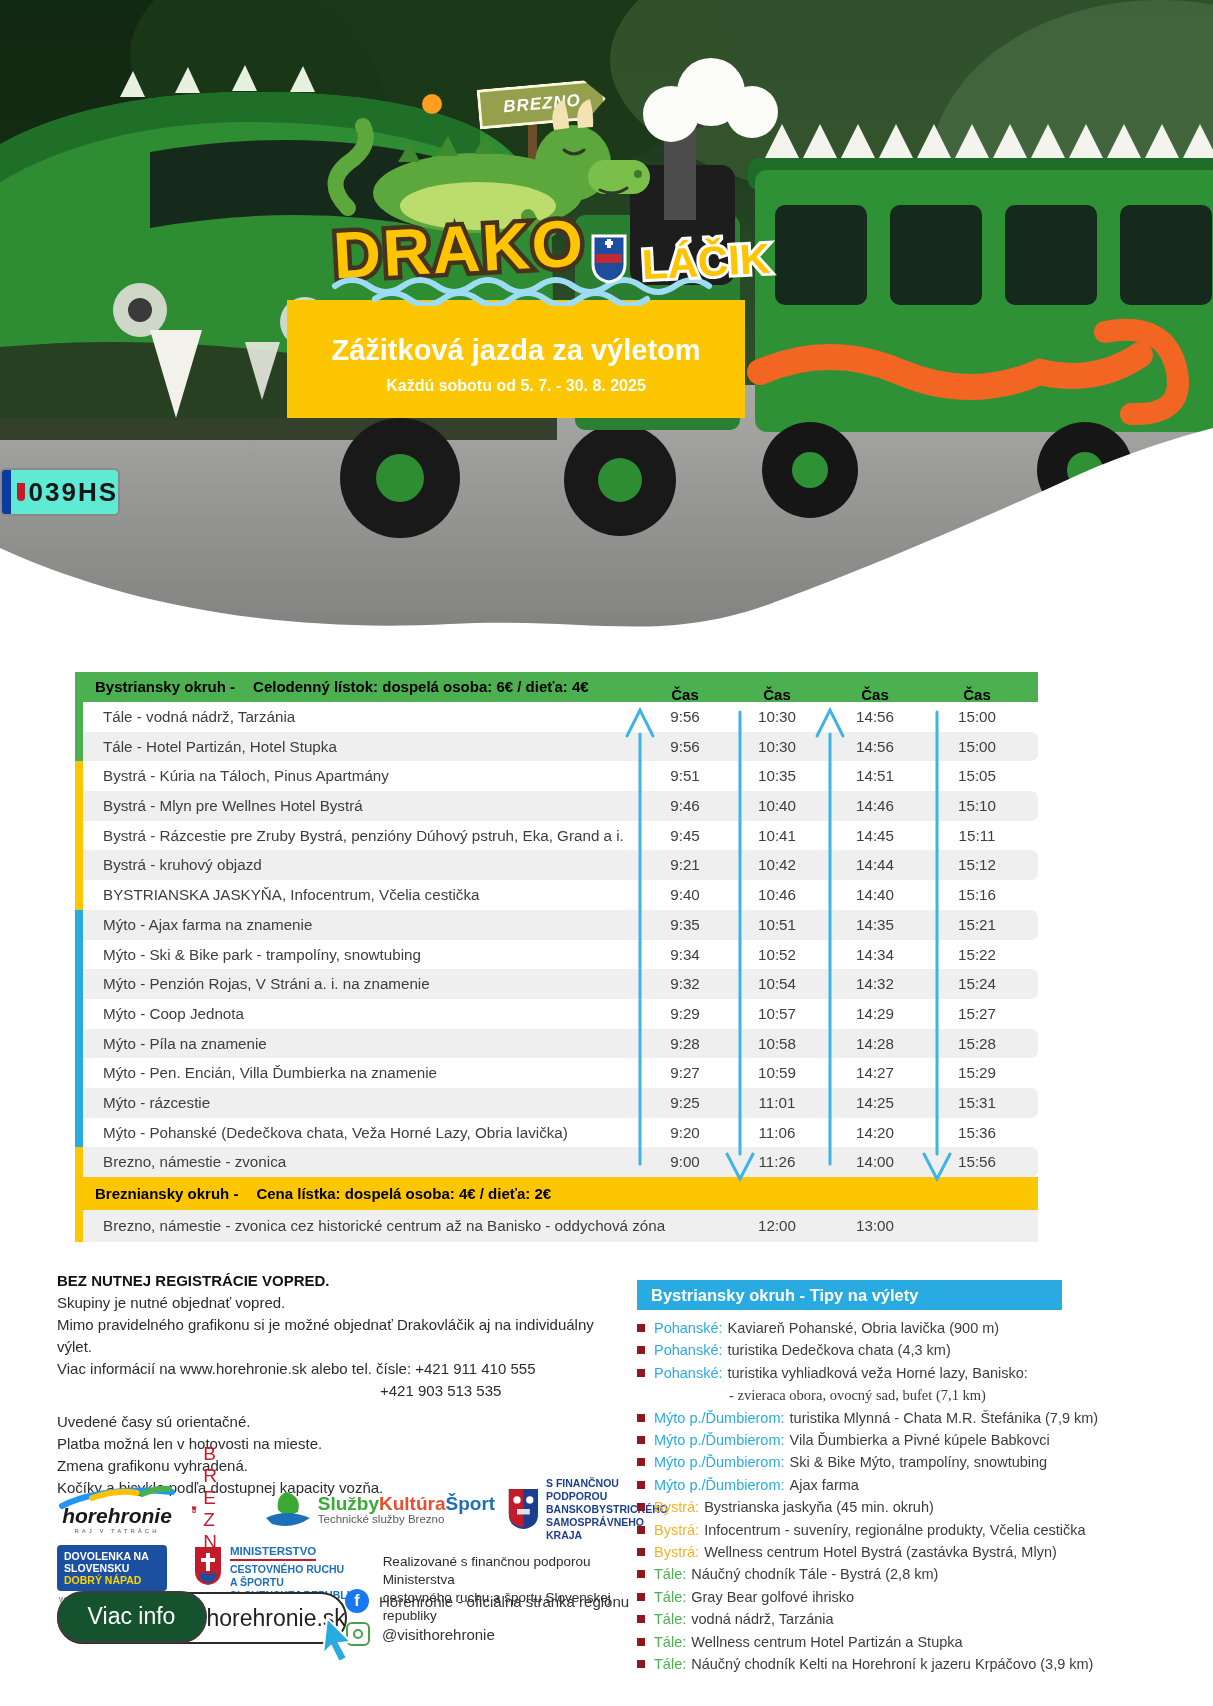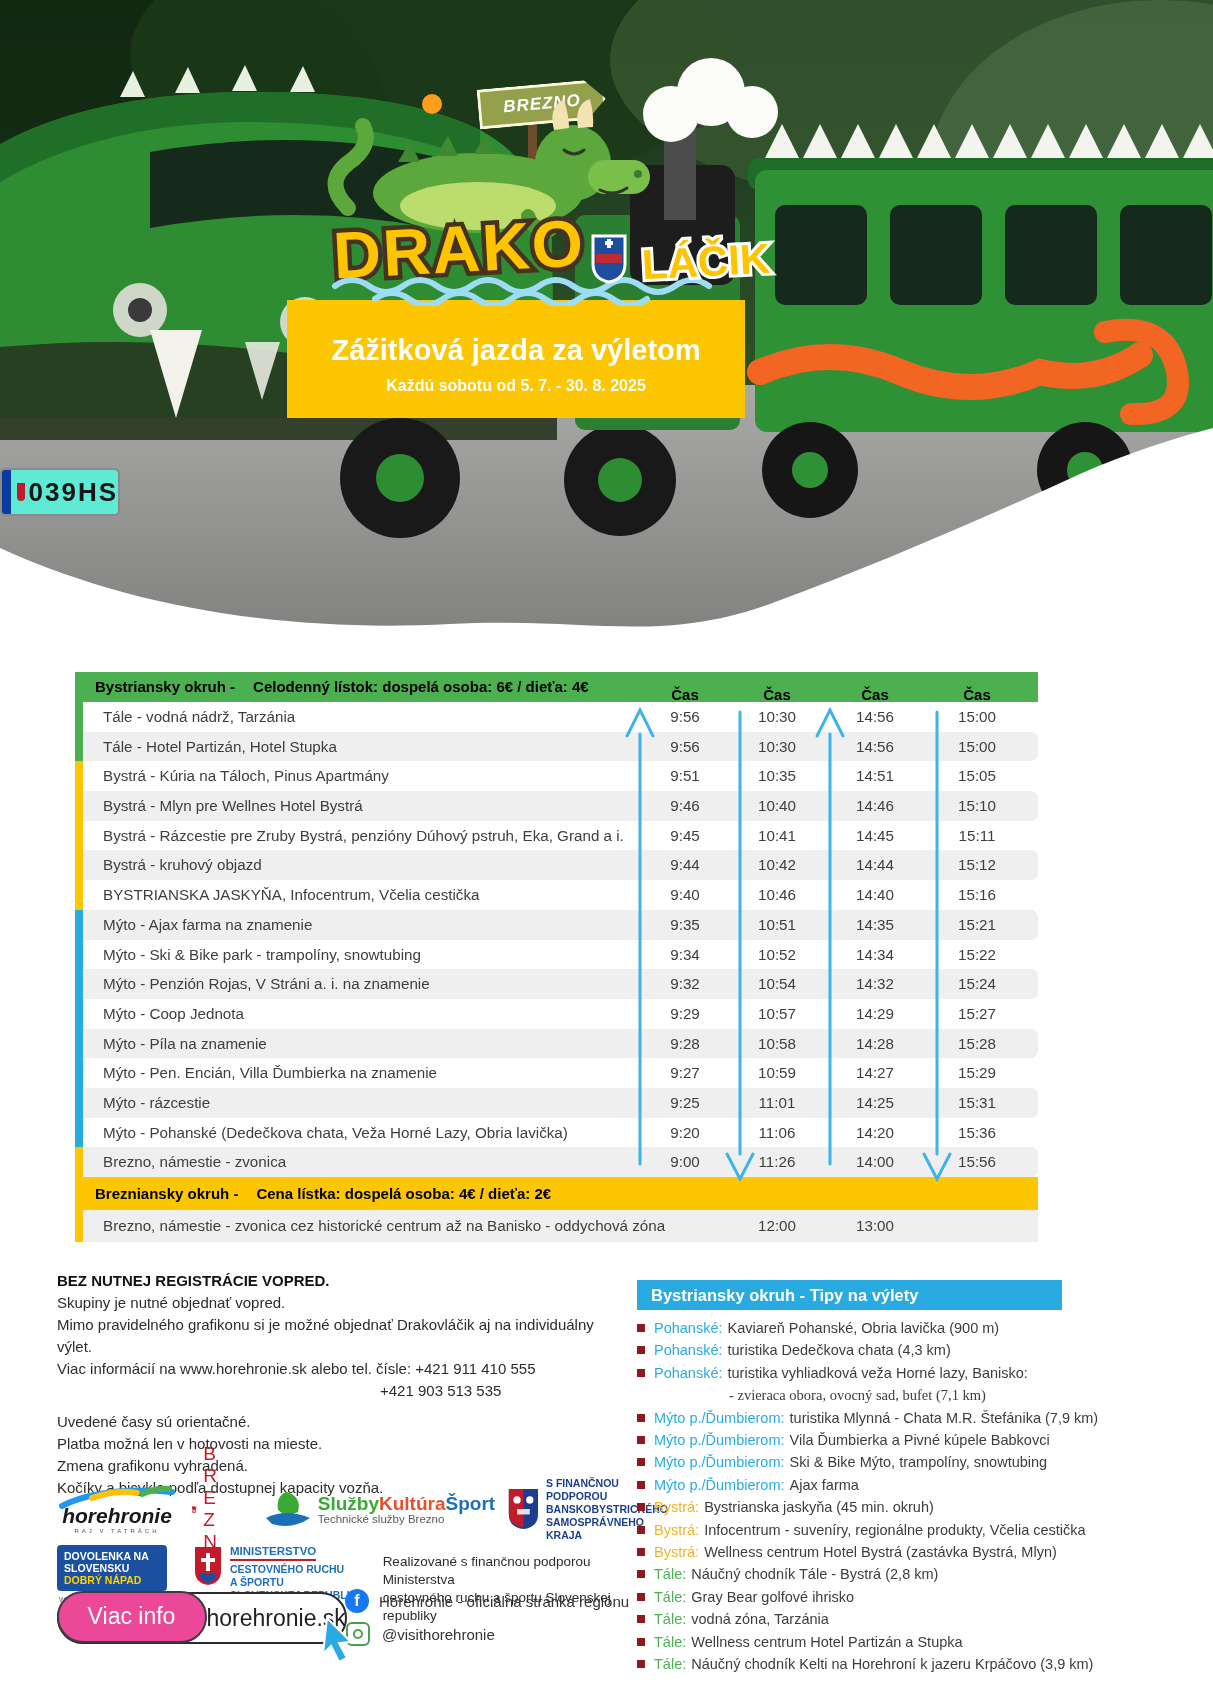--- a/index.html
+++ b/index.html
@@ -74,21 +74,21 @@
   .dov-box{background:#1b4fa0;border-radius:4px;padding:5px 7px;width:96px;}
   .dov-line{color:#fff;font-weight:bold;font-size:10.5px;line-height:12px;}
   .dov-line.yellow{color:#ffd400;}
   .dov-url{font-size:9px;color:#777;margin-top:3px;padding-left:2px;}
   .ministry{display:flex;align-items:flex-start;margin-left:26px;width:205px;}
   .min-text{margin-left:7px;font-size:10.5px;font-weight:bold;color:#1d70b7;line-height:13px;}
   .min-top{font-size:11.5px;border-bottom:2px solid #c21c2c;display:inline-block;padding-bottom:1px;margin-bottom:2px;}
   .funding{margin-left:18px;font-size:13.5px;color:#2c2c2c;line-height:18px;padding-top:8px;}
   .cta{position:absolute;left:57px;top:1592px;width:286px;height:48px;background:#fff;
        border:2.5px solid #2b2b2b;border-radius:28px;display:flex;align-items:center;z-index:3;}
-  .cta-btn{height:48px;min-width:118px;margin:-2.5px 0 0 -2.5px;background:#ec4899;border:2.5px solid #3d3d3d;
+  .cta-btn{height:48px;min-width:118px;margin:-2.5px 0 0 -2.5px;background:#14532d;border:2.5px solid #3d3d3d;
            border-radius:28px;color:#fff;font-size:23px;display:flex;align-items:center;justify-content:center;
            padding:0 14px;box-sizing:content-box;text-align:right;}
   .cta-site{flex:1;text-align:center;font-size:23px;color:#222;}
   .cursor{position:absolute;right:-16px;bottom:-22px;}
   .social{position:absolute;left:345px;top:1588px;font-size:15px;color:#333;}
   .social-row{display:flex;align-items:center;height:26px;margin-bottom:7px;}
   .fb-icon{width:24px;height:24px;border-radius:50%;background:#1877F2;color:#fff;font-weight:bold;
            display:flex;align-items:center;justify-content:center;font-size:16px;margin-right:10px;}
   .ig-icon{width:20px;height:20px;border:2px solid #4c9e4c;border-radius:6px;position:relative;margin:0 12px 0 1px;}
   .ig-icon::after{content:"";position:absolute;left:5px;top:5px;width:6px;height:6px;border:2px solid #4c9e4c;border-radius:50%;}
@@ -250,21 +250,21 @@
       <span class="cas cas2">Čas</span>
       <span class="cas cas3">Čas</span>
       <span class="cas cas4">Čas</span>
     </div>
     <div>
         <div class="t-row"><span class="strip strip-green"></span><span class="stop">Tále - vodná nádrž, Tarzánia</span><span class="time c1">9:56</span><span class="time c2">10:30</span><span class="time c3">14:56</span><span class="time c4">15:00</span></div>
         <div class="t-row alt"><span class="strip strip-green"></span><span class="stop">Tále - Hotel Partizán, Hotel Stupka</span><span class="time c1">9:56</span><span class="time c2">10:30</span><span class="time c3">14:56</span><span class="time c4">15:00</span></div>
         <div class="t-row"><span class="strip strip-yellow"></span><span class="stop">Bystrá - Kúria na Táloch, Pinus Apartmány</span><span class="time c1">9:51</span><span class="time c2">10:35</span><span class="time c3">14:51</span><span class="time c4">15:05</span></div>
         <div class="t-row alt"><span class="strip strip-yellow"></span><span class="stop">Bystrá - Mlyn pre Wellnes Hotel Bystrá</span><span class="time c1">9:46</span><span class="time c2">10:40</span><span class="time c3">14:46</span><span class="time c4">15:10</span></div>
         <div class="t-row"><span class="strip strip-yellow"></span><span class="stop">Bystrá - Rázcestie pre Zruby Bystrá, penzióny Dúhový pstruh, Eka, Grand a i.</span><span class="time c1">9:45</span><span class="time c2">10:41</span><span class="time c3">14:45</span><span class="time c4">15:11</span></div>
-        <div class="t-row alt"><span class="strip strip-yellow"></span><span class="stop">Bystrá - kruhový objazd</span><span class="time c1">9:44</span><span class="time c2">10:42</span><span class="time c3">14:44</span><span class="time c4">15:12</span></div>
+        <div class="t-row alt"><span class="strip strip-yellow"></span><span class="stop">Bystrá - kruhový objazd</span><span class="time c1">9:21</span><span class="time c2">10:42</span><span class="time c3">14:44</span><span class="time c4">15:12</span></div>
         <div class="t-row"><span class="strip strip-yellow"></span><span class="stop">BYSTRIANSKA JASKYŇA, Infocentrum, Včelia cestička</span><span class="time c1">9:40</span><span class="time c2">10:46</span><span class="time c3">14:40</span><span class="time c4">15:16</span></div>
         <div class="t-row alt"><span class="strip strip-blue"></span><span class="stop">Mýto - Ajax farma na znamenie</span><span class="time c1">9:35</span><span class="time c2">10:51</span><span class="time c3">14:35</span><span class="time c4">15:21</span></div>
         <div class="t-row"><span class="strip strip-blue"></span><span class="stop">Mýto - Ski &amp; Bike park - trampolíny, snowtubing</span><span class="time c1">9:34</span><span class="time c2">10:52</span><span class="time c3">14:34</span><span class="time c4">15:22</span></div>
         <div class="t-row alt"><span class="strip strip-blue"></span><span class="stop">Mýto - Penzión Rojas, V Stráni a. i. na znamenie</span><span class="time c1">9:32</span><span class="time c2">10:54</span><span class="time c3">14:32</span><span class="time c4">15:24</span></div>
         <div class="t-row"><span class="strip strip-blue"></span><span class="stop">Mýto - Coop Jednota</span><span class="time c1">9:29</span><span class="time c2">10:57</span><span class="time c3">14:29</span><span class="time c4">15:27</span></div>
         <div class="t-row alt"><span class="strip strip-blue"></span><span class="stop">Mýto - Píla  na znamenie</span><span class="time c1">9:28</span><span class="time c2">10:58</span><span class="time c3">14:28</span><span class="time c4">15:28</span></div>
         <div class="t-row"><span class="strip strip-blue"></span><span class="stop">Mýto - Pen. Encián, Villa Ďumbierka na znamenie</span><span class="time c1">9:27</span><span class="time c2">10:59</span><span class="time c3">14:27</span><span class="time c4">15:29</span></div>
         <div class="t-row alt"><span class="strip strip-blue"></span><span class="stop">Mýto - rázcestie</span><span class="time c1">9:25</span><span class="time c2">11:01</span><span class="time c3">14:25</span><span class="time c4">15:31</span></div>
         <div class="t-row"><span class="strip strip-blue"></span><span class="stop">Mýto - Pohanské (Dedečkova chata, Veža Horné Lazy, Obria lavička)</span><span class="time c1">9:20</span><span class="time c2">11:06</span><span class="time c3">14:20</span><span class="time c4">15:36</span></div>
         <div class="t-row alt"><span class="strip strip-yellow"></span><span class="stop">Brezno, námestie - zvonica</span><span class="time c1">9:00</span><span class="time c2">11:26</span><span class="time c3">14:00</span><span class="time c4">15:56</span></div>
@@ -401,19 +401,19 @@
         <div class="tip"><span class="cont">- zvieraca obora, ovocný sad, bufet  (7,1 km)</span></div>
         <div class="tip"><span class="bullet"></span><span class="pre pre-blue">Mýto p./Ďumbierom:</span><span>turistika Mlynná - Chata M.R. Štefánika (7,9 km)</span></div>
         <div class="tip"><span class="bullet"></span><span class="pre pre-blue">Mýto p./Ďumbierom:</span><span>Vila Ďumbierka a Pivné kúpele Babkovci</span></div>
         <div class="tip"><span class="bullet"></span><span class="pre pre-blue">Mýto p./Ďumbierom:</span><span>Ski &amp; Bike Mýto, trampolíny, snowtubing</span></div>
         <div class="tip"><span class="bullet"></span><span class="pre pre-blue">Mýto p./Ďumbierom:</span><span>Ajax farma</span></div>
         <div class="tip"><span class="bullet"></span><span class="pre pre-yellow">Bystrá:</span><span>Bystrianska jaskyňa (45 min. okruh)</span></div>
         <div class="tip"><span class="bullet"></span><span class="pre pre-yellow">Bystrá:</span><span>Infocentrum - suveníry, regionálne produkty, Včelia cestička</span></div>
         <div class="tip"><span class="bullet"></span><span class="pre pre-yellow">Bystrá:</span><span>Wellness centrum Hotel Bystrá (zastávka Bystrá, Mlyn)</span></div>
         <div class="tip"><span class="bullet"></span><span class="pre pre-green">Tále:</span><span>Náučný chodník Tále - Bystrá (2,8 km)</span></div>
         <div class="tip"><span class="bullet"></span><span class="pre pre-green">Tále:</span><span>Gray Bear golfové ihrisko</span></div>
-        <div class="tip"><span class="bullet"></span><span class="pre pre-green">Tále:</span><span>vodná zóna, Tarzánia</span></div>
+        <div class="tip"><span class="bullet"></span><span class="pre pre-green">Tále:</span><span>vodná nádrž, Tarzánia</span></div>
         <div class="tip"><span class="bullet"></span><span class="pre pre-green">Tále:</span><span>Wellness centrum Hotel Partizán a Stupka</span></div>
         <div class="tip"><span class="bullet"></span><span class="pre pre-green">Tále:</span><span>Náučný chodník Kelti na Horehroní k jazeru Krpáčovo (3,9 km)</span></div>
       </div>
   </div>
 
 </div>
 
 </body></html>

